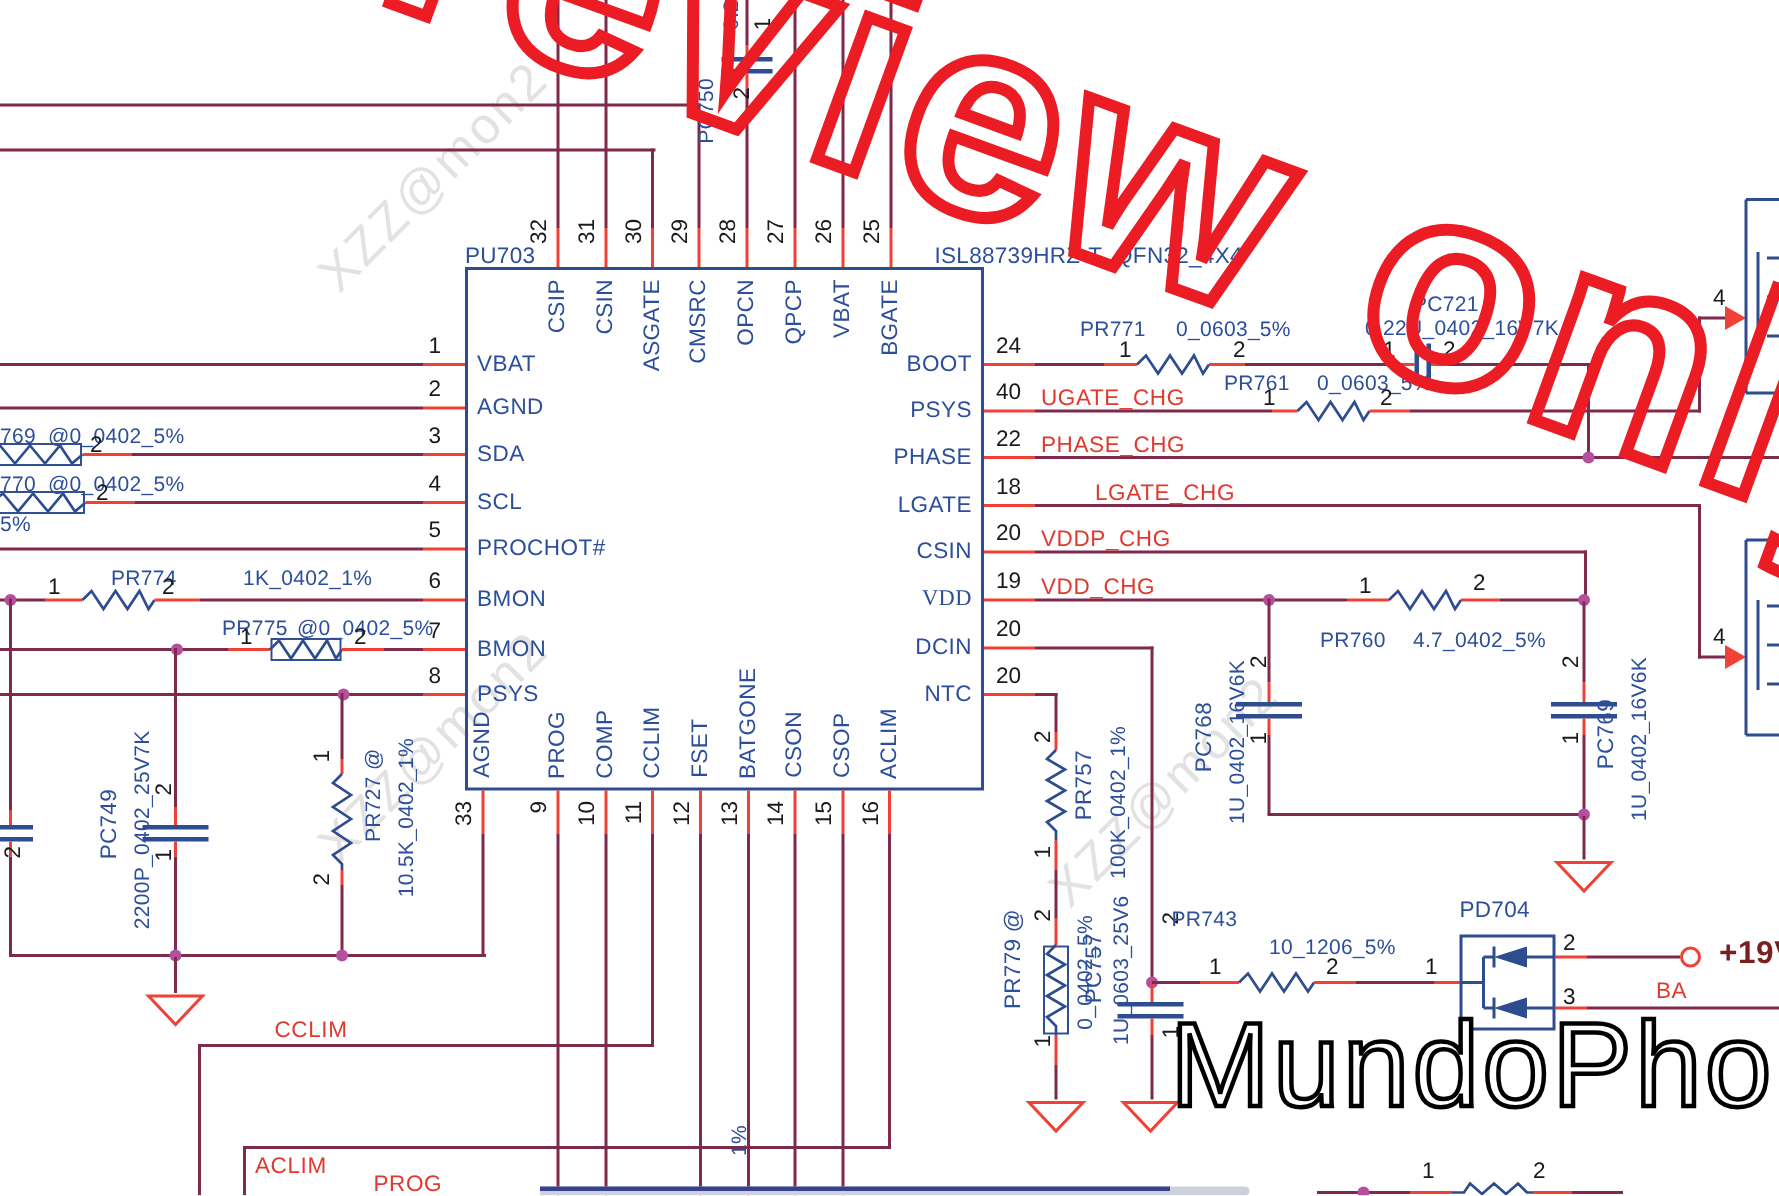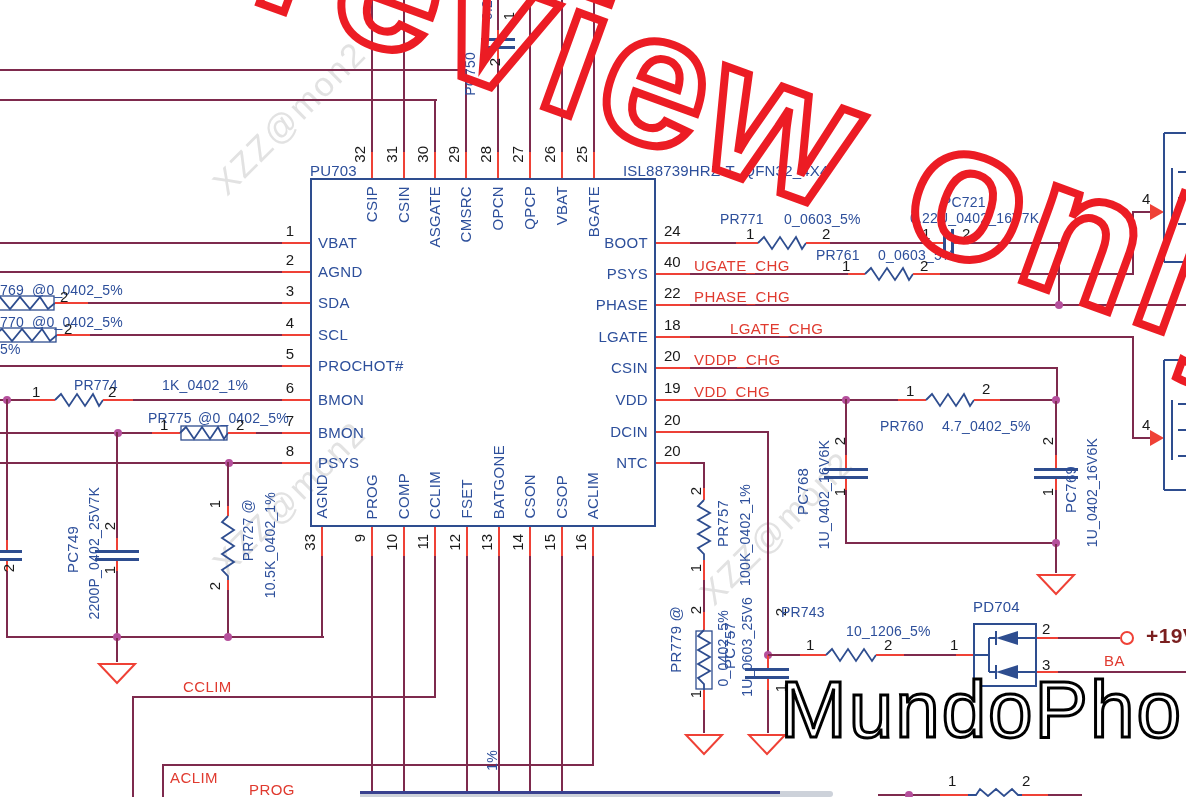--- a/index.html
+++ b/index.html
@@ -405,21 +405,21 @@
   <div class="num" style="left:664px;top:316px;">18</div>
   <div class="num" style="left:664px;top:347px;">20</div>
   <div class="num" style="left:664px;top:379px;">19</div>
   <div class="num" style="left:664px;top:411px;">20</div>
   <div class="num" style="left:664px;top:442px;">20</div>
   <div class="pname" style="left:548px;top:234px;width:100px;text-align:right;">BOOT</div>
   <div class="pname" style="left:548px;top:265px;width:100px;text-align:right;">PSYS</div>
   <div class="pname" style="left:548px;top:296px;width:100px;text-align:right;">PHASE</div>
   <div class="pname" style="left:548px;top:328px;width:100px;text-align:right;">LGATE</div>
   <div class="pname" style="left:548px;top:359px;width:100px;text-align:right;">CSIN</div>
-  <div class="pname" style="left:548px;top:391px;width:100px;text-align:right;">VDD</div>
+  <div class="pname" style="left:548px;top:391px;width:100px;text-align:right;font-family:Liberation Serif, serif;">VDD</div>
   <div class="pname" style="left:548px;top:423px;width:100px;text-align:right;">DCIN</div>
   <div class="pname" style="left:548px;top:454px;width:100px;text-align:right;">NTC</div>
 
   <div class="w" style="left:768px;top:654px;width:32px;height:2px;"></div>
   <div class="r" style="left:800px;top:654px;width:26px;height:2px;"></div>
   <svg style="left:826px;top:647px;" width="50" height="16">
       <polyline points="0,8 6,2 14,14 22,2 30,14 38,2 46,14 50,8" fill="none" stroke="#2e4d8f" stroke-width="1.8"></polyline>
     </svg>
   <div class="r" style="left:876px;top:654px;width:28px;height:2px;"></div>
   <div class="w" style="left:904px;top:654px;width:52px;height:2px;"></div>

